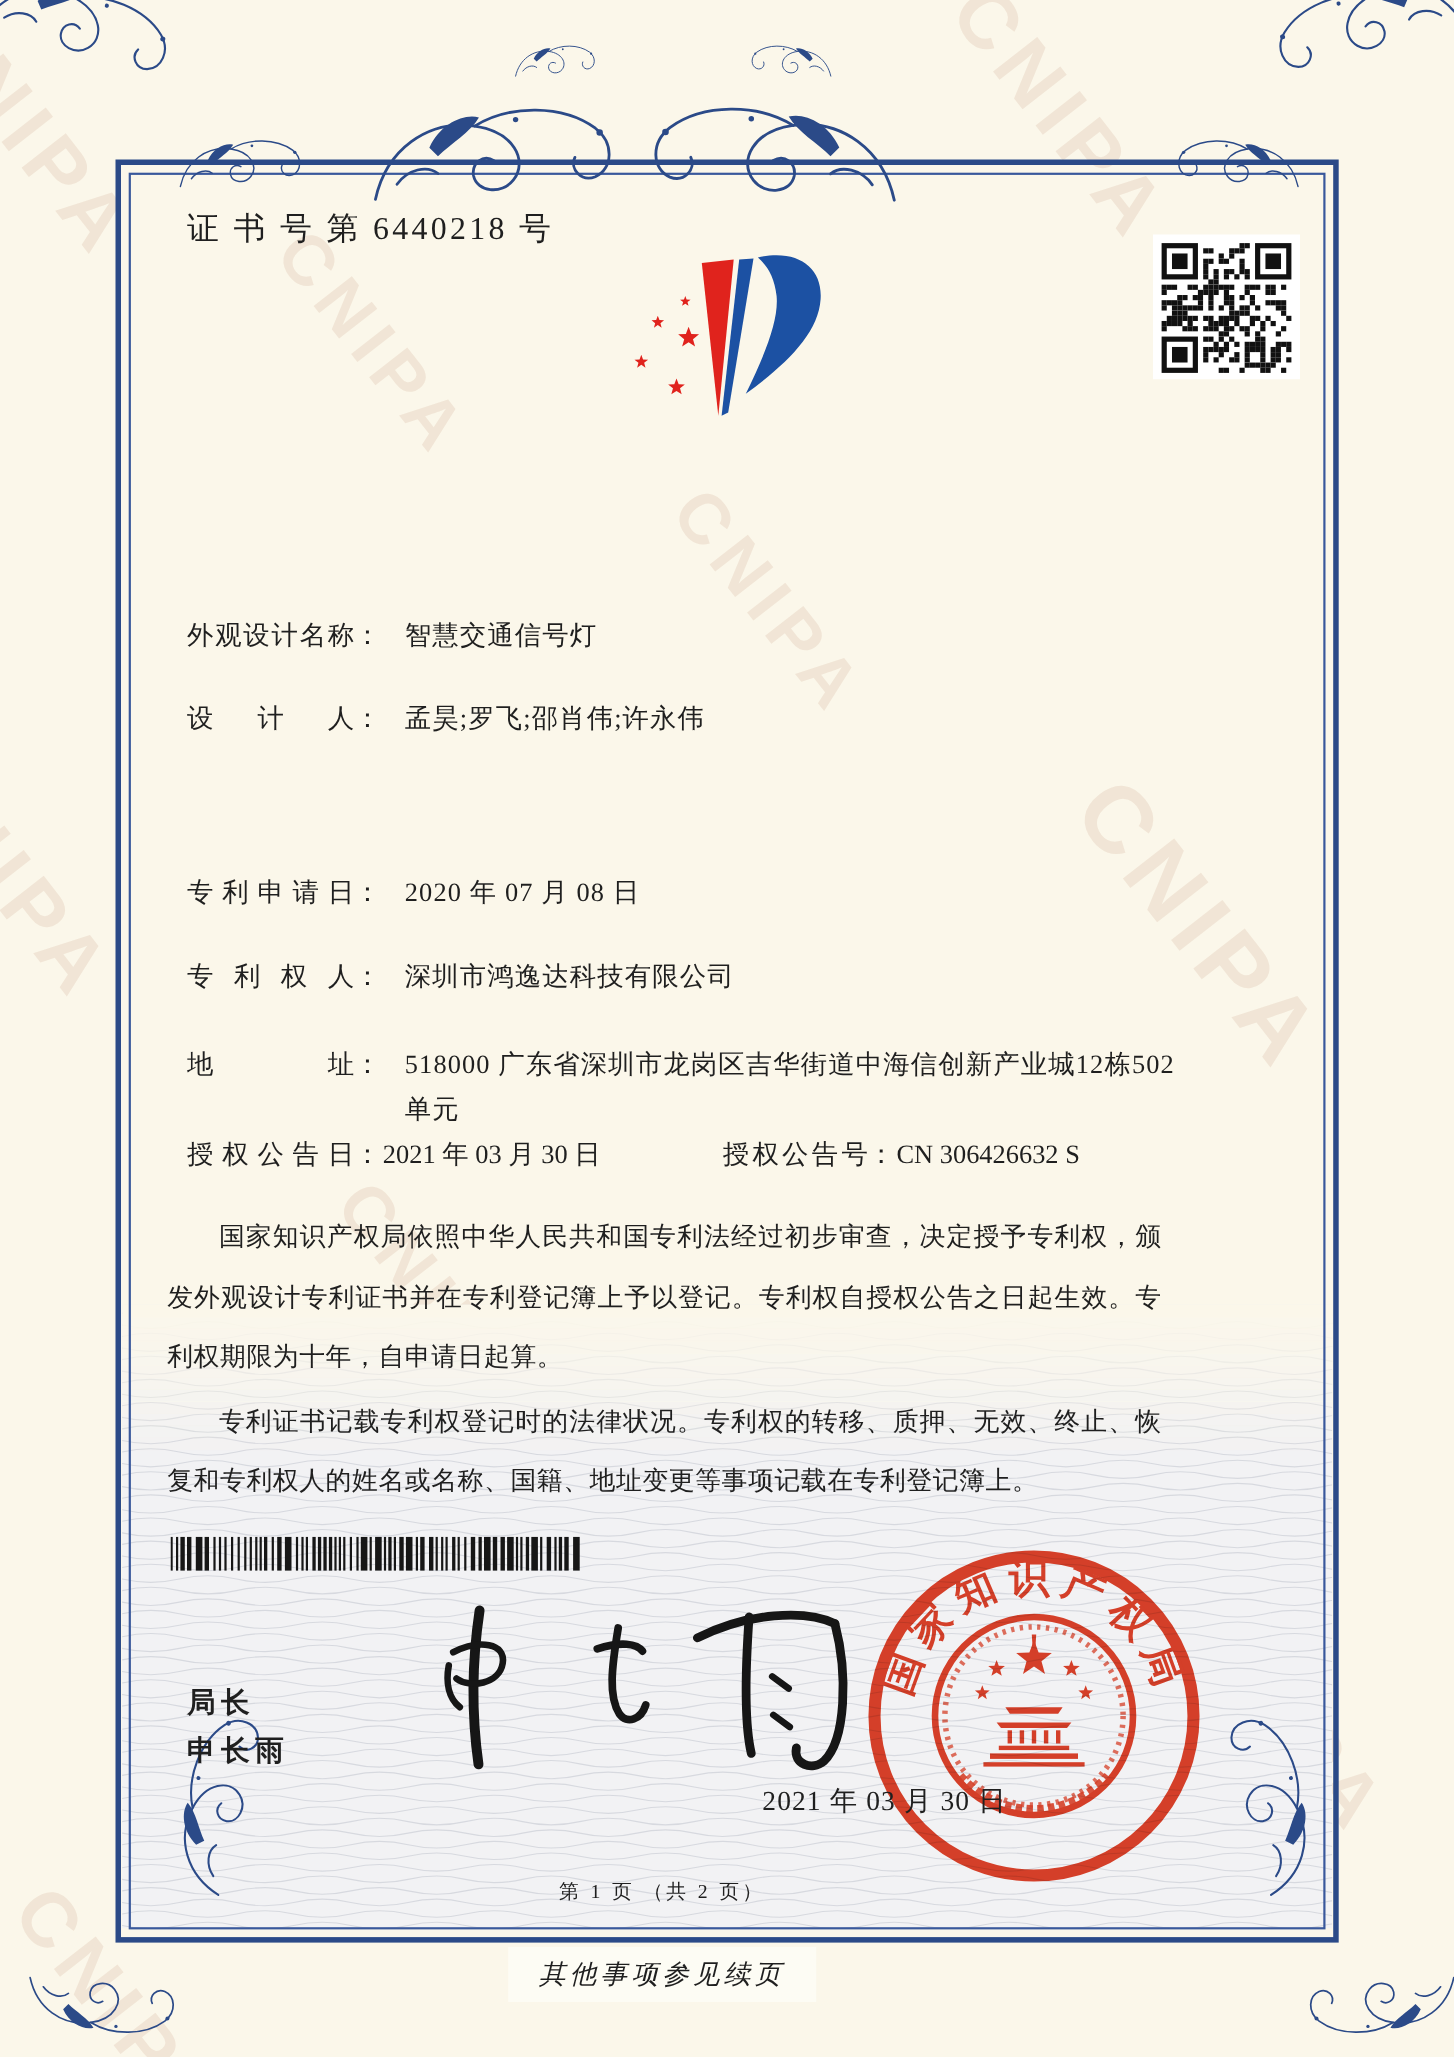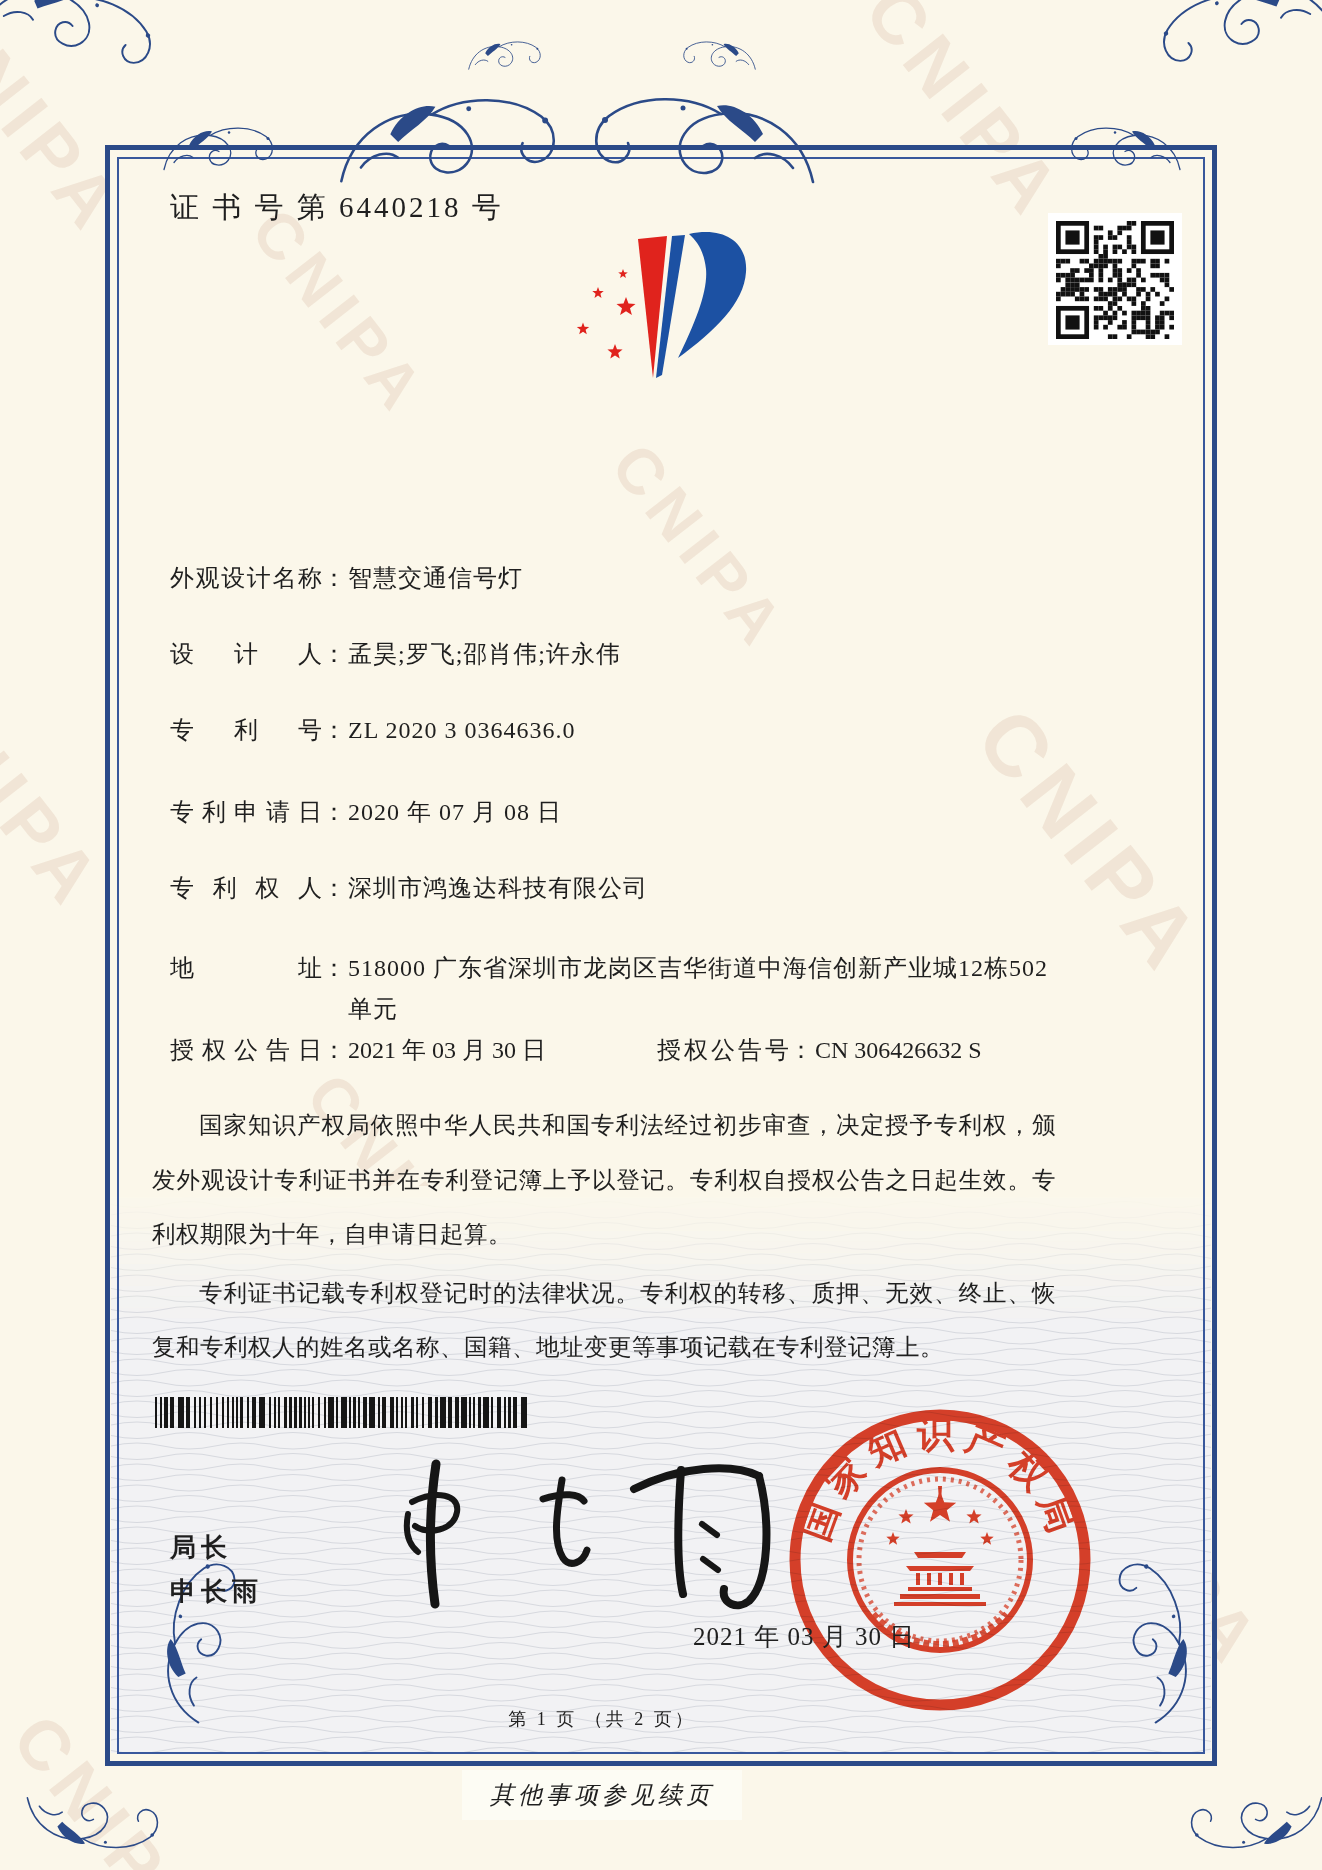--- a/index.html
+++ b/index.html
@@ -18,21 +18,21 @@
   .flourish{position:absolute;overflow:visible;z-index:3;}
   
   .cert-no{position:absolute;left:170px;top:188px;font-size:29px;letter-spacing:3px;z-index:4;}
   #logo-svg{position:absolute;left:555px;top:225px;z-index:4;}
   #qr-svg{position:absolute;left:1048px;top:213px;z-index:4;}
   .doc-title{position:absolute;left:148px;top:392px;width:824px;text-align:center;
              font-size:51px;font-weight:bold;letter-spacing:7px;z-index:4;}
   .frow{position:absolute;left:170px;width:920px;font-size:24px;z-index:4;line-height:1.7;}
   .flabel{display:inline-block;width:152px;text-align:justify;text-align-last:justify;vertical-align:top;}
   .fcolon{display:inline-block;width:26px;vertical-align:top;}
-  .fvalue{display:inline-block;width:712px;vertical-align:top;letter-spacing:1px;}
+  .fvalue{display:inline-block;width:712px;vertical-align:top;letter-spacing:1px;margin-left:20px;}
   .grant-right{position:absolute;left:487px;top:0;white-space:nowrap;}
   .grant-right .flabel{width:132px;}
   .body-text{position:absolute;left:148px;top:1094px;width:912px;font-size:23.5px;line-height:2.32;
              text-align:justify;z-index:4;}
   .body-text p{margin:4px;text-indent:2em;letter-spacing:0.5px;}
   #barcode-svg{position:absolute;left:155px;top:1397px;z-index:4;}
   .signer{position:absolute;left:170px;z-index:4;font-family:Liberation Serif, serif;
           font-weight:600;font-size:26px;letter-spacing:5px;}
   #sig-svg{position:absolute;left:350px;top:1442px;z-index:5;}
   #seal-svg{position:absolute;left:770px;top:1390px;z-index:5;mix-blend-mode:multiply;opacity:.95;}
@@ -498,23 +498,20 @@
   <rect x="17.439999999999998" y="102.39999999999999" width="14.16" height="14.16" fill="#111"></rect>
     </svg>
 
 
   <div class="frow" style="top:558px">
     <span class="flabel">外观设计名称</span><span class="fcolon">：</span><span class="fvalue">智慧交通信号灯</span>
   </div>
   <div class="frow" style="top:634px">
     <span class="flabel">设计人</span><span class="fcolon">：</span><span class="fvalue">孟昊;罗飞;邵肖伟;许永伟</span>
   </div>
-  <div class="frow" style="top:710px">
-    <span class="flabel">专利号</span><span class="fcolon">：</span><span class="fvalue">ZL 2020 3 0364636.0</span>
-  </div>
   <div class="frow" style="top:792px">
     <span class="flabel">专利申请日</span><span class="fcolon">：</span><span class="fvalue">2020 年 07 月 08 日</span>
   </div>
   <div class="frow" style="top:868px">
     <span class="flabel">专利权人</span><span class="fcolon">：</span><span class="fvalue">深圳市鸿逸达科技有限公司</span>
   </div>
   <div class="frow" style="top:948px">
     <span class="flabel">地址</span><span class="fcolon">：</span><span class="fvalue">518000 广东省深圳市龙岗区吉华街道中海信创新产业城12栋502单元</span>
   </div>
 

